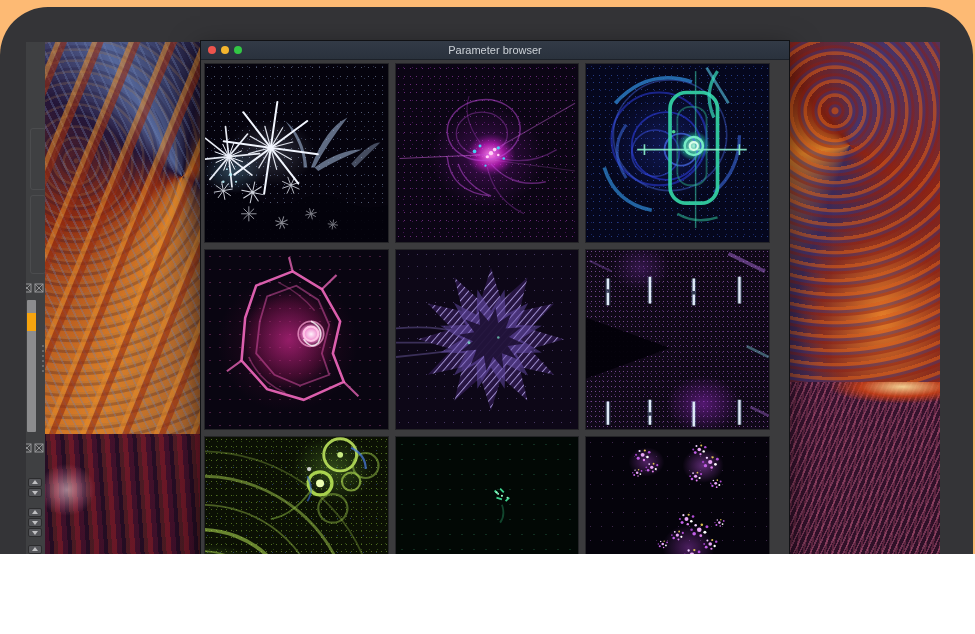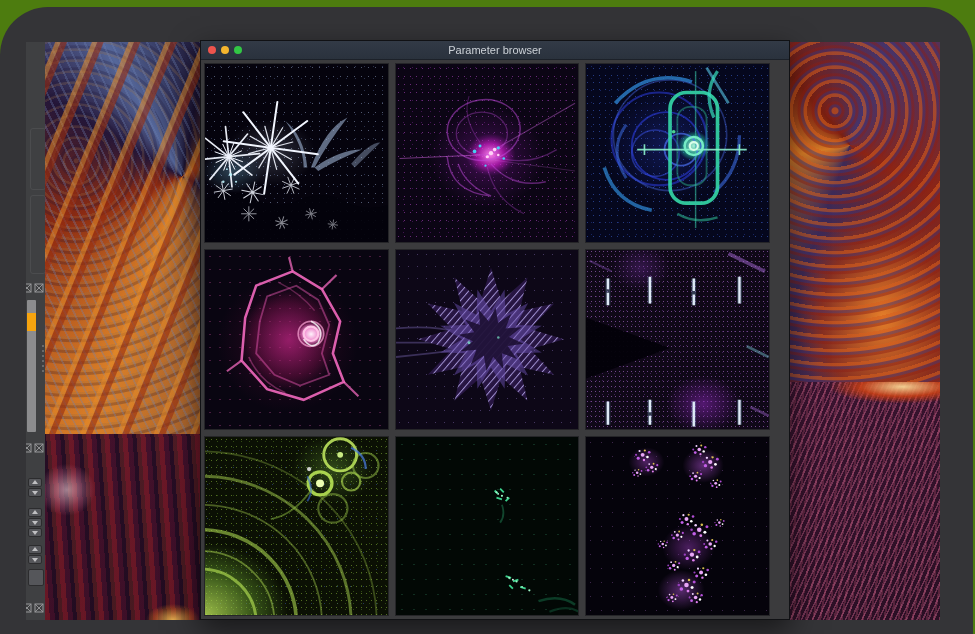--- a/index.html
+++ b/index.html
@@ -1,16 +1,16 @@
 <!DOCTYPE html>
 <html><head>
 <meta charset="utf-8">
 <style>
   html,body{margin:0;padding:0;background:#ffffff;font-family:"Liberation Sans",sans-serif;}
-  .stage{position:relative;width:975px;height:634px;overflow:hidden;background:#4d7c0f;}
+  .stage{position:relative;width:975px;height:554px;overflow:hidden;background:#fdba74;}
 
   
   .device{position:absolute;left:0;top:7px;width:973px;height:627px;background:#343437;border-radius:48px 48px 0 0;}
 
   
   .canvas{position:absolute;left:45px;top:42px;width:895px;height:578px;background:linear-gradient(#140c20,#1a0e22);overflow:hidden;}
   .left-art,.right-art{position:absolute;top:0;height:578px;overflow:hidden;}
   .left-art{left:0;width:156px;}
   .left-art .la-top{position:absolute;left:0;top:0;width:156px;height:396px;
     background:

